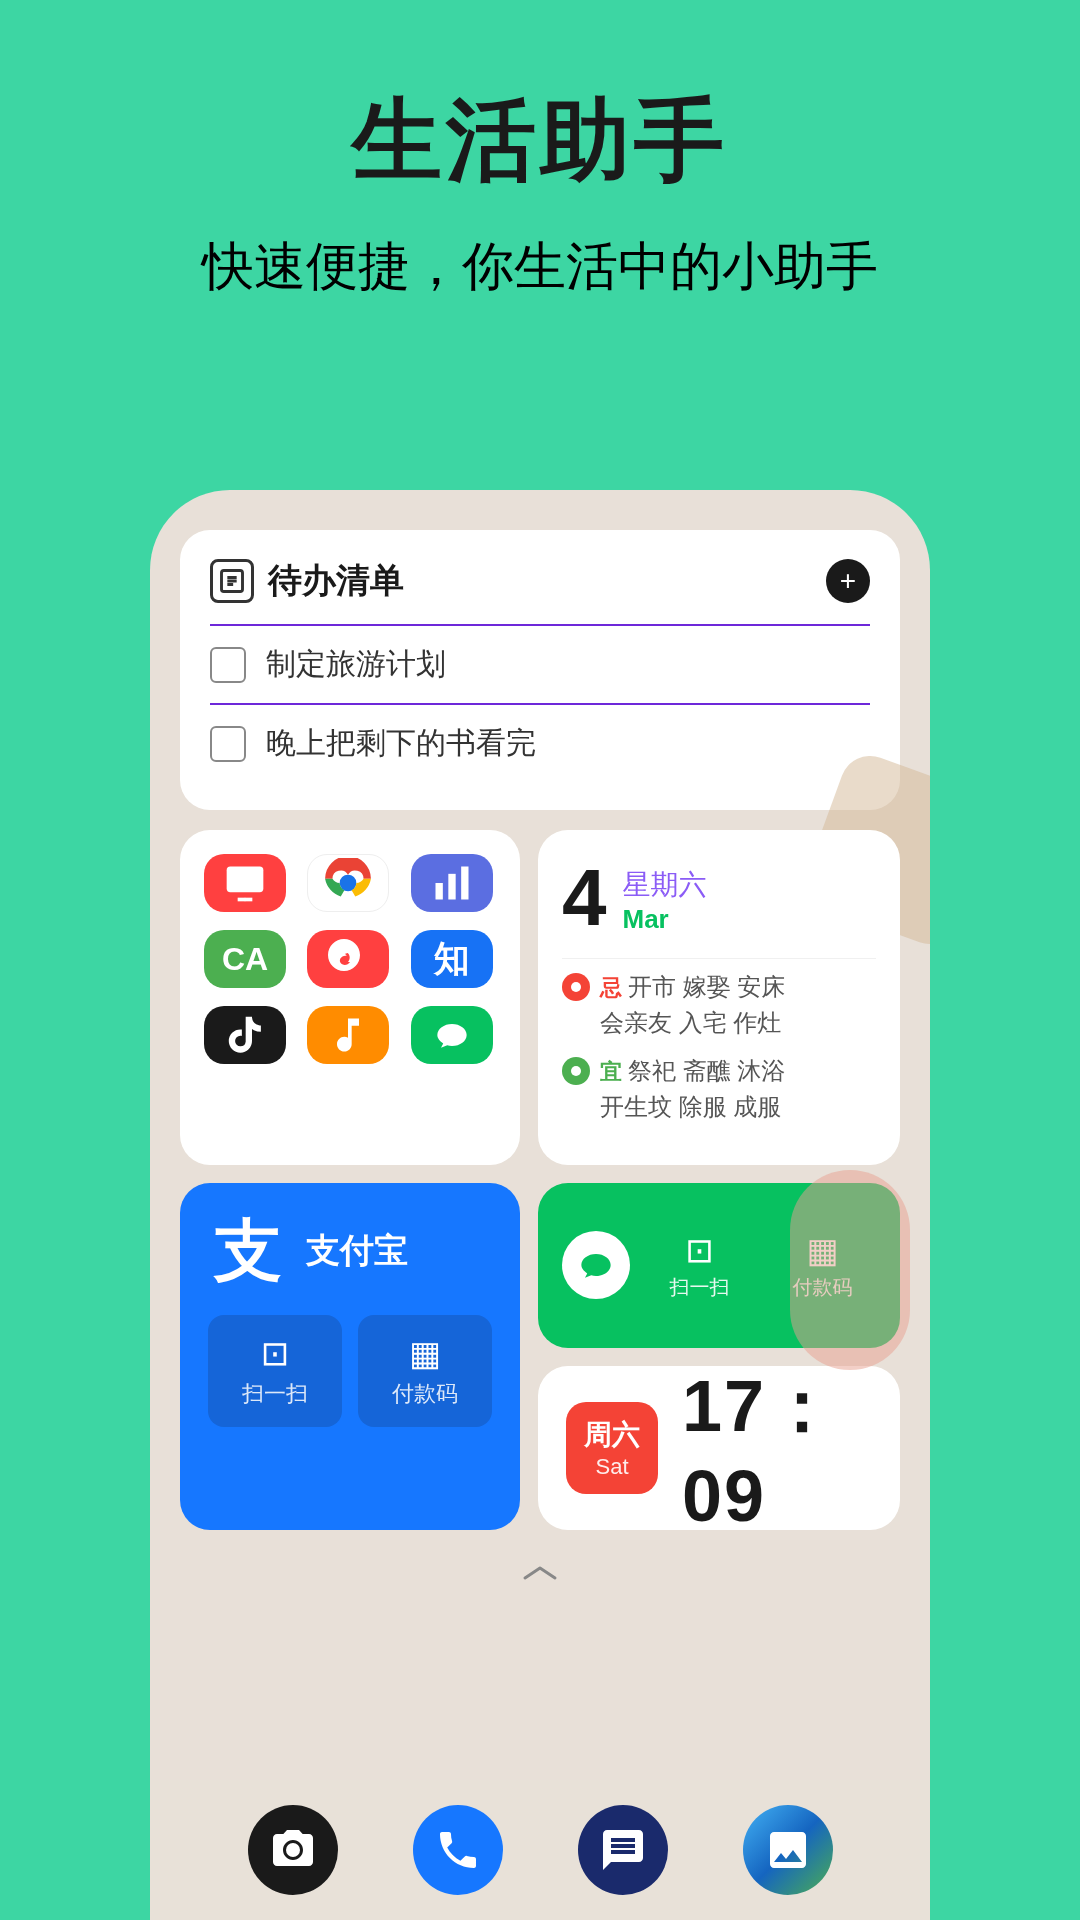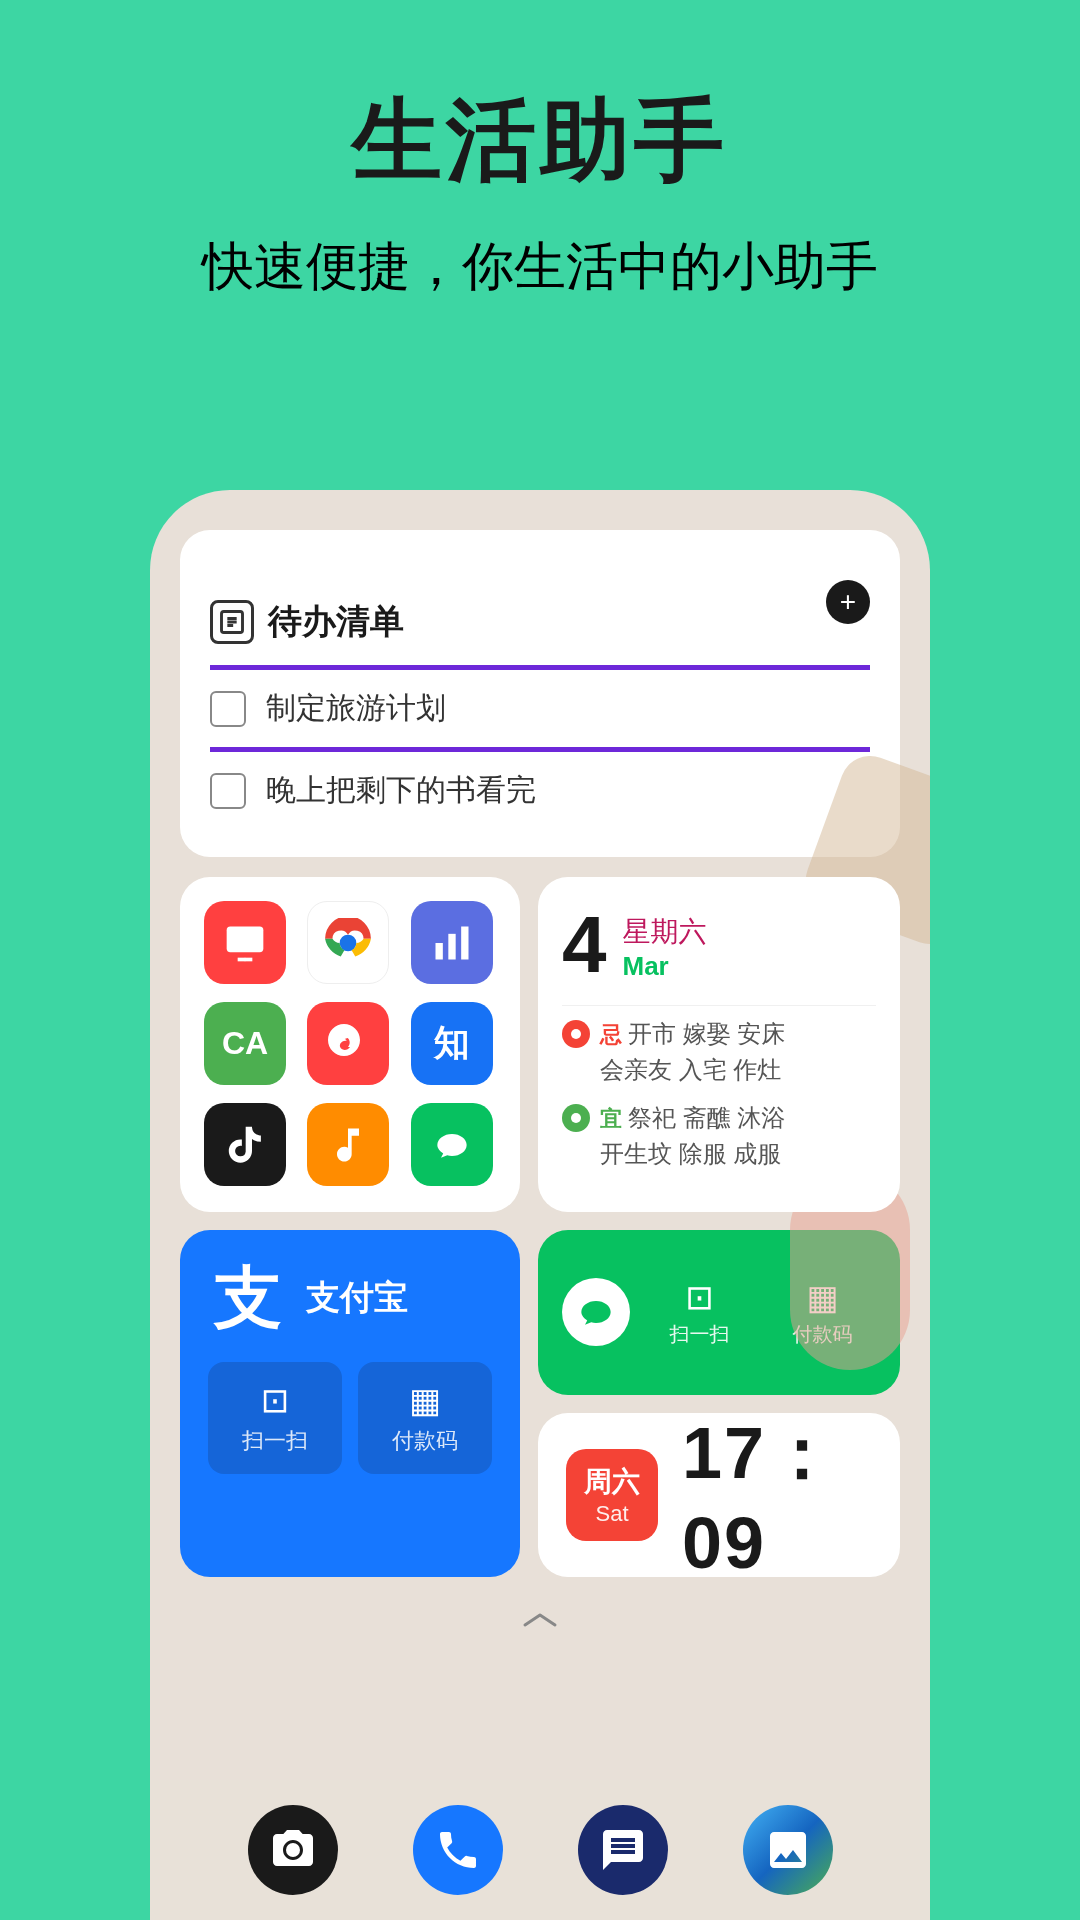--- a/index.html
+++ b/index.html
@@ -61,21 +61,20 @@
     .todo-header {
       display: flex;
       align-items: center;
       justify-content: space-between;
       margin-bottom: 20px;
     }
     .todo-header-left {
       display: flex;
       align-items: center;
       gap: 14px;
-      margin-top: 41px;
     }
     .todo-icon {
       width: 44px;
       height: 44px;
       border: 3px solid #333;
       border-radius: 8px;
       display: flex;
       align-items: center;
       justify-content: center;
       font-size: 24px;
@@ -96,21 +95,21 @@
       color: white;
       font-size: 28px;
       cursor: pointer;
     }
 
     .todo-item {
       display: flex;
       align-items: center;
       gap: 20px;
       padding: 18px 0;
-      border-top: 5px solid #6d28d9;
+      border-top: 2px solid #6d28d9;
     }
     .checkbox {
       width: 36px;
       height: 36px;
       border: 2.5px solid #888;
       border-radius: 6px;
       flex-shrink: 0;
       display: flex;
       align-items: center;
       justify-content: center;
@@ -145,21 +144,21 @@
       width: 340px;
       flex-shrink: 0;
     }
     .app-grid {
       display: grid;
       grid-template-columns: repeat(3, 1fr);
       gap: 18px;
     }
     .app-icon {
       width: 82px;
-      height: 83px;
+      height: 58px;
       border-radius: 20px;
       display: flex;
       align-items: center;
       justify-content: center;
       font-size: 40px;
     }
 
     
     .calendar-widget {
       background: white;
@@ -179,21 +178,21 @@
       font-size: 80px;
       font-weight: 900;
       color: #1a1a1a;
       line-height: 1;
     }
     .cal-date-info {
       padding-top: 8px;
     }
     .cal-weekday {
       font-size: 28px;
-      color: #be185d;
+      color: #8b5cf6;
       font-weight: 500;
     }
     .cal-month {
       font-size: 26px;
       color: #07C160;
       font-weight: 600;
     }
     .cal-divider {
       height: 1px;
       background: #f0f0f0;

